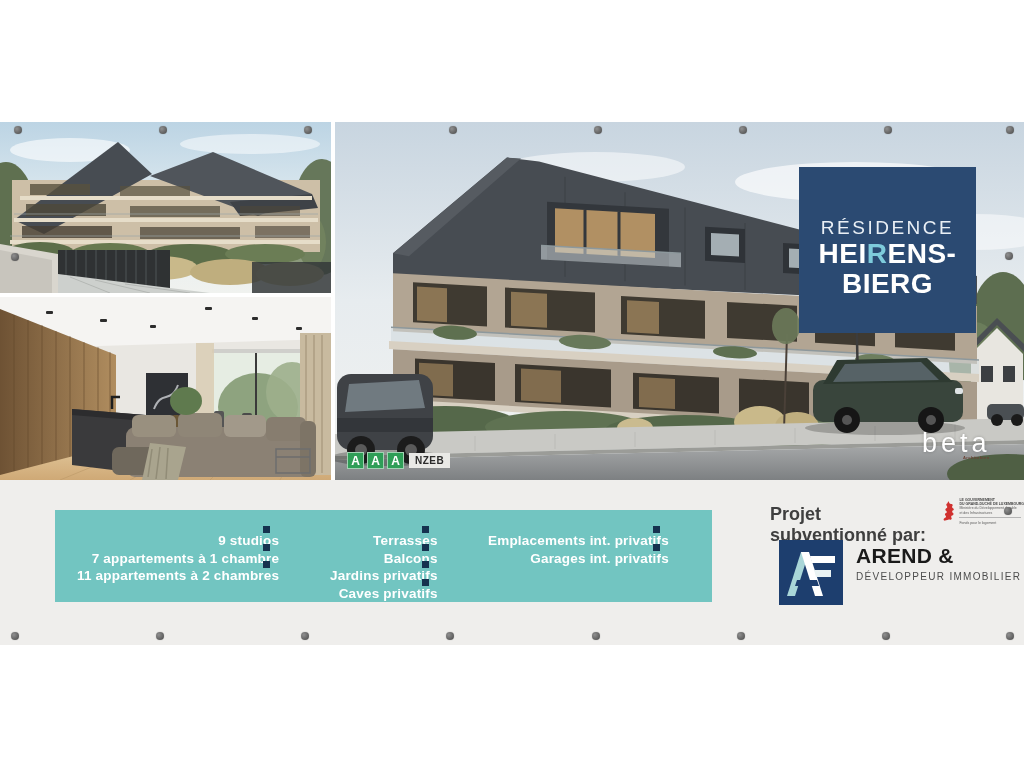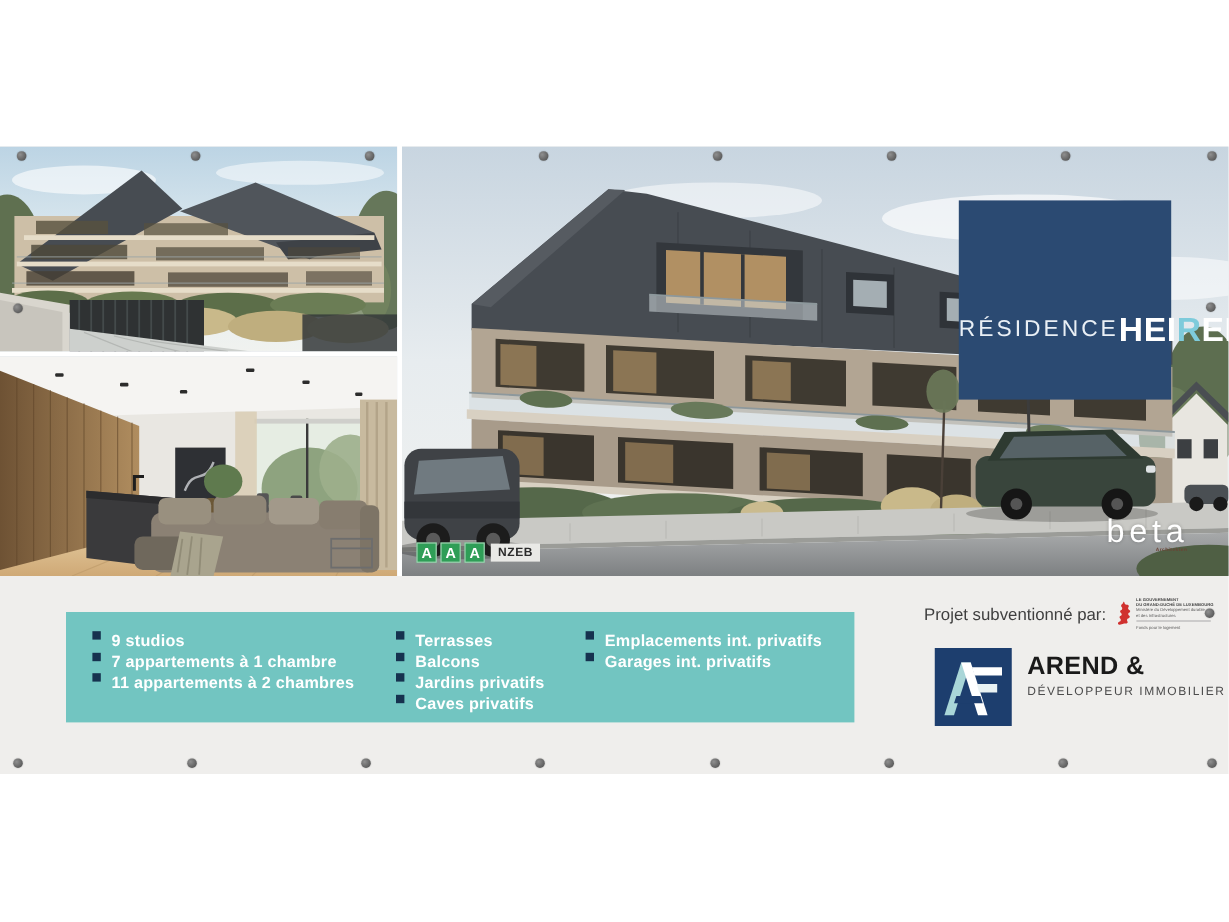--- a/index.html
+++ b/index.html
@@ -8,47 +8,47 @@
   .abs{position:absolute;}
   
   .photo{position:absolute;overflow:hidden;background:#dfe5e8;}
   .photo svg{display:block;width:100%;height:100%;}
   
   .grommet{position:absolute;width:8px;height:8px;border-radius:50%;
            background:radial-gradient(circle at 35% 35%, #8f8f8f, #5a5a5a 75%);
            box-shadow:0 0 1px rgba(0,0,0,.4);z-index:40;}
   
   #title-card{left:799px;top:167px;width:177px;height:166px;background:#2b4a72;
-              display:flex;flex-direction:row;align-items:center;justify-content:flex-start;
+              display:flex;flex-direction:column;align-items:center;justify-content:flex-start;
               padding-top:50px;box-sizing:border-box;z-index:10;}
   #title-line1{color:#e9eff5;font-size:19px;font-weight:500;letter-spacing:2.5px;}
   .title-big{color:#ffffff;font-size:28px;font-weight:800;letter-spacing:.5px;line-height:30px;}
   .title-accent{color:#7ecbdb;}
   
   #energy-badge{left:347px;top:452px;display:flex;align-items:center;z-index:12;}
   .energy-square{width:17px;height:17px;background:#2f9e57;color:#fff;font-weight:800;
                  font-size:12px;display:flex;align-items:center;justify-content:center;
                  margin-right:3px;border:1px solid rgba(255,255,255,.55);box-sizing:border-box;}
   #energy-label{height:15px;background:#e9e9e6;color:#2b2b2b;font-weight:700;font-size:10px;
                 display:flex;align-items:center;padding:0 6px;letter-spacing:.5px;margin-left:2px;}
   
   #beta-logo{left:922px;top:430px;z-index:12;text-align:center;}
   #beta-name{color:#ffffff;font-size:27px;font-weight:300;letter-spacing:4px;line-height:26px;
              text-shadow:0 0 3px rgba(0,0,0,.25);}
   #beta-sub{color:#6b4234;font-size:4px;font-weight:700;letter-spacing:.4px;margin-left:40px;margin-top:-1px;}
   
   #bottom-strip{left:0;top:480px;width:1024px;height:165px;background:#efeeec;}
   #features-box{position:absolute;left:55px;top:30px;width:657px;height:92px;background:#72c5c1;}
   .feature-col{position:absolute;top:16px;}
-  .feature-item{display:flex;align-items:flex-start;height:17.5px;}
+  .feature-item{display:flex;align-items:flex-end;height:17.5px;flex-direction:column;}
   .bullet-square{width:7px;height:7px;background:#16324f;margin-right:9px;flex:0 0 auto;}
   .feature-text{color:#ffffff;font-size:13.5px;font-weight:700;letter-spacing:.2px;white-space:nowrap;}
   
   #subsidy-row{position:absolute;left:770px;top:18px;display:flex;align-items:flex-start;}
-  #subsidy-label{color:#3f3f3f;font-size:14px;font-weight:400;margin-top:6px;}
+  #subsidy-label{color:#3f3f3f;font-size:18px;font-weight:700;margin-top:6px;}
   #gov-logo{display:flex;align-items:flex-start;margin-left:7px;}
   #gov-lion{width:15px;height:22px;margin-top:2px;}
   #gov-text{margin-left:3px;color:#5a5a5a;}
   .gov-line{font-size:3.5px;line-height:4.2px;white-space:nowrap;}
   .gov-line.b{font-weight:700;color:#444;}
   #gov-divider{width:62px;height:1px;background:#b5b5b5;margin:2.5px 0;}
   
   #developer-logo{position:absolute;left:779px;top:60px;display:flex;align-items:flex-start;}
   #af-monogram{width:64px;height:65px;background:#1d3e6e;flex:0 0 auto;}
   #af-text{margin-left:13px;padding-top:5px;}

